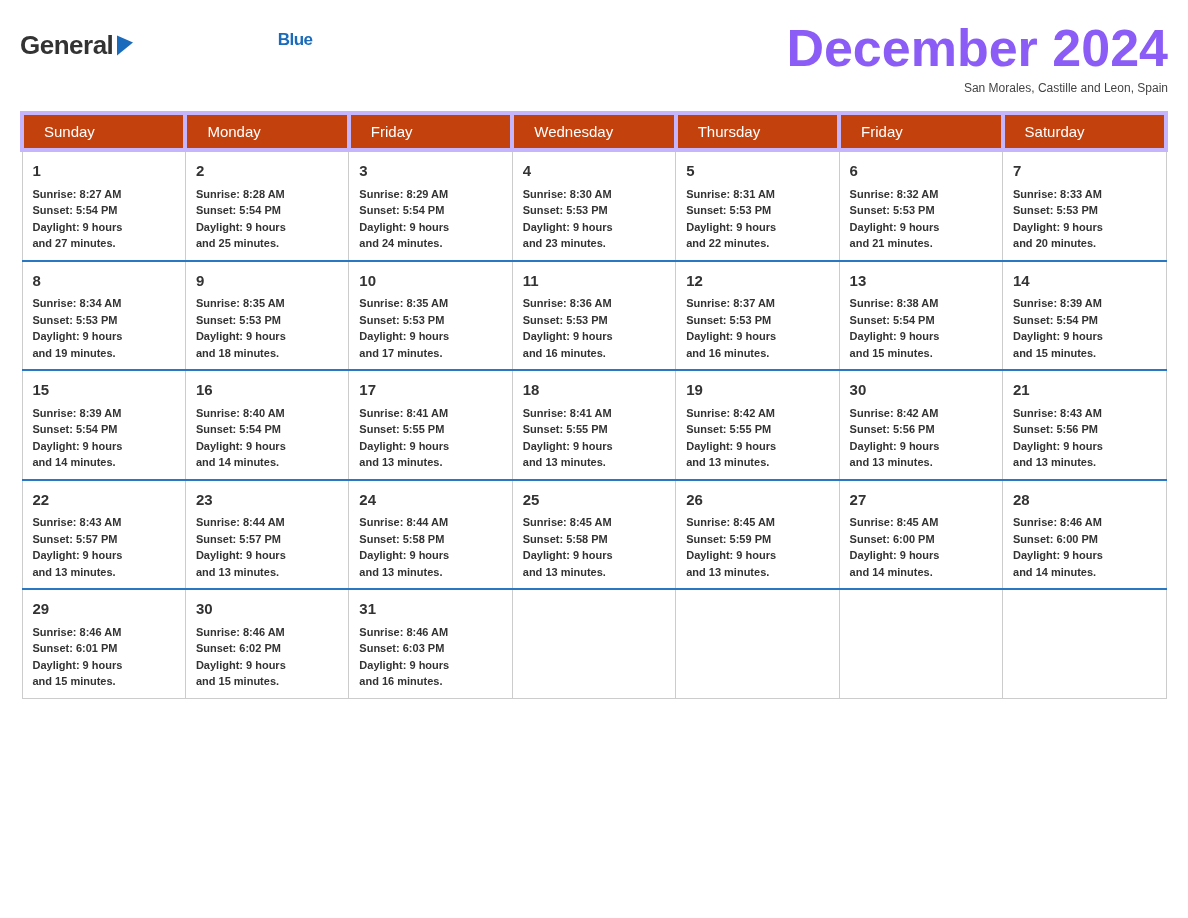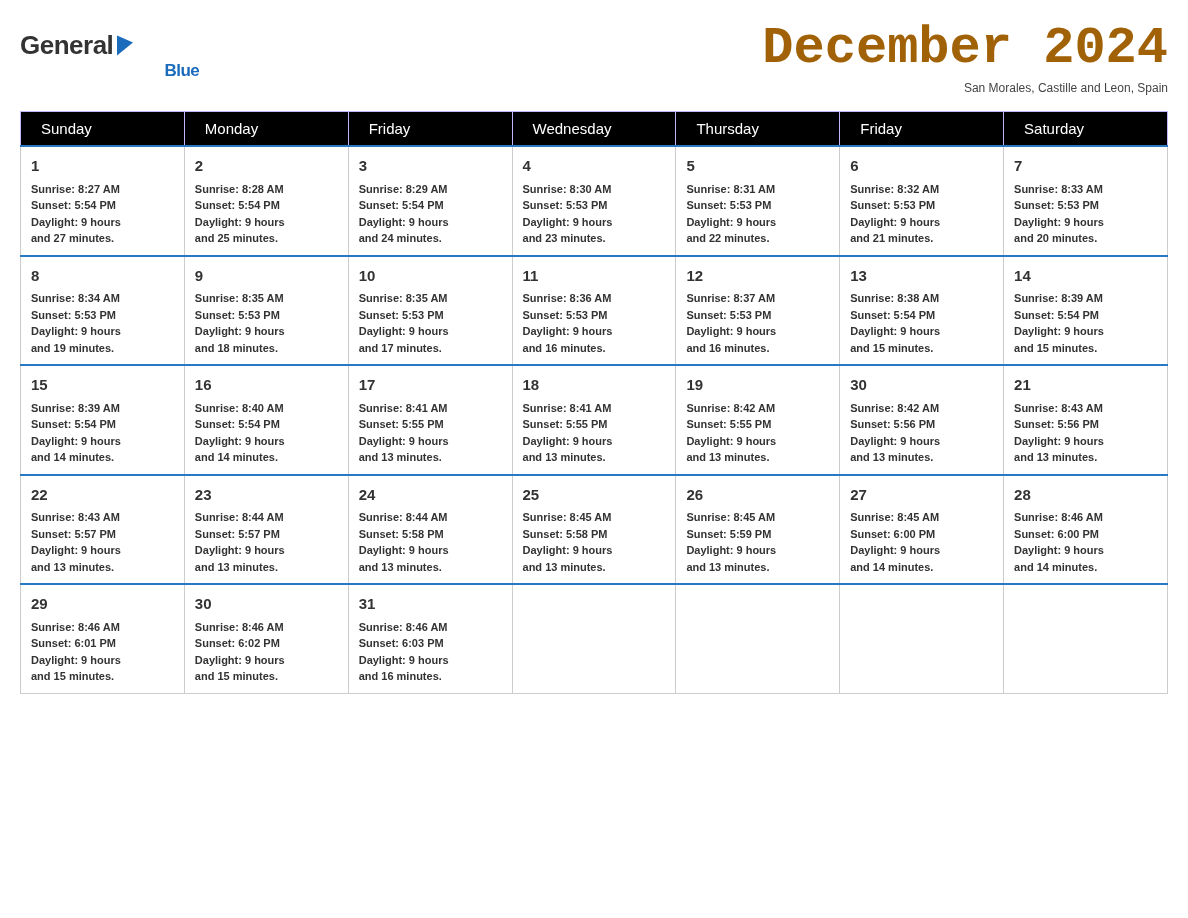--- a/index.html
+++ b/index.html
@@ -15,42 +15,41 @@
       justify-content: space-between;
       align-items: flex-start;
       margin-bottom: 16px;
     }
     .title-section {
       text-align: right;
     }
     .month-title {
       font-size: 52px;
       font-weight: bold;
-      color: #a16207;
+      color: #8b5cf6;
       line-height: 1.1;
-      font-family: Liberation Mono, monospace;
     }
     .location-title {
       font-size: 12px;
       color: #444;
       margin-top: 4px;
     }
     .calendar-table {
       width: 100%;
       border-collapse: collapse;
       table-layout: fixed;
     }
     .calendar-table th {
-      background-color: #000000;
+      background-color: #c2410c;
       color: #fff;
       font-size: 15px;
       font-weight: normal;
       padding: 8px 20px;
       text-align: left;
-      border: 1px solid #c4b5fd;
+      border: 4px solid #c4b5fd;
     }
     .calendar-table td {
       vertical-align: top;
       padding: 8px 10px;
       border: 1px solid #ccc;
       background: #fff;
       font-size: 13px;
       color: #333;
       line-height: 1.5;
       min-height: 90px;
@@ -275,21 +274,21 @@
         <td class="empty"></td>
         <td class="empty"></td>
       </tr>
     </tbody>
 </table>
 
 <style>
   
   .logo-wrapper {
     display: flex;
-    flex-direction: column;
+    flex-direction: row;
     align-items: flex-start;
     padding-top: 10px;
   }
   .logo-line1 {
     display: flex;
     align-items: center;
   }
   .logo-general {
     font-size: 26px;
     font-weight: bold;

